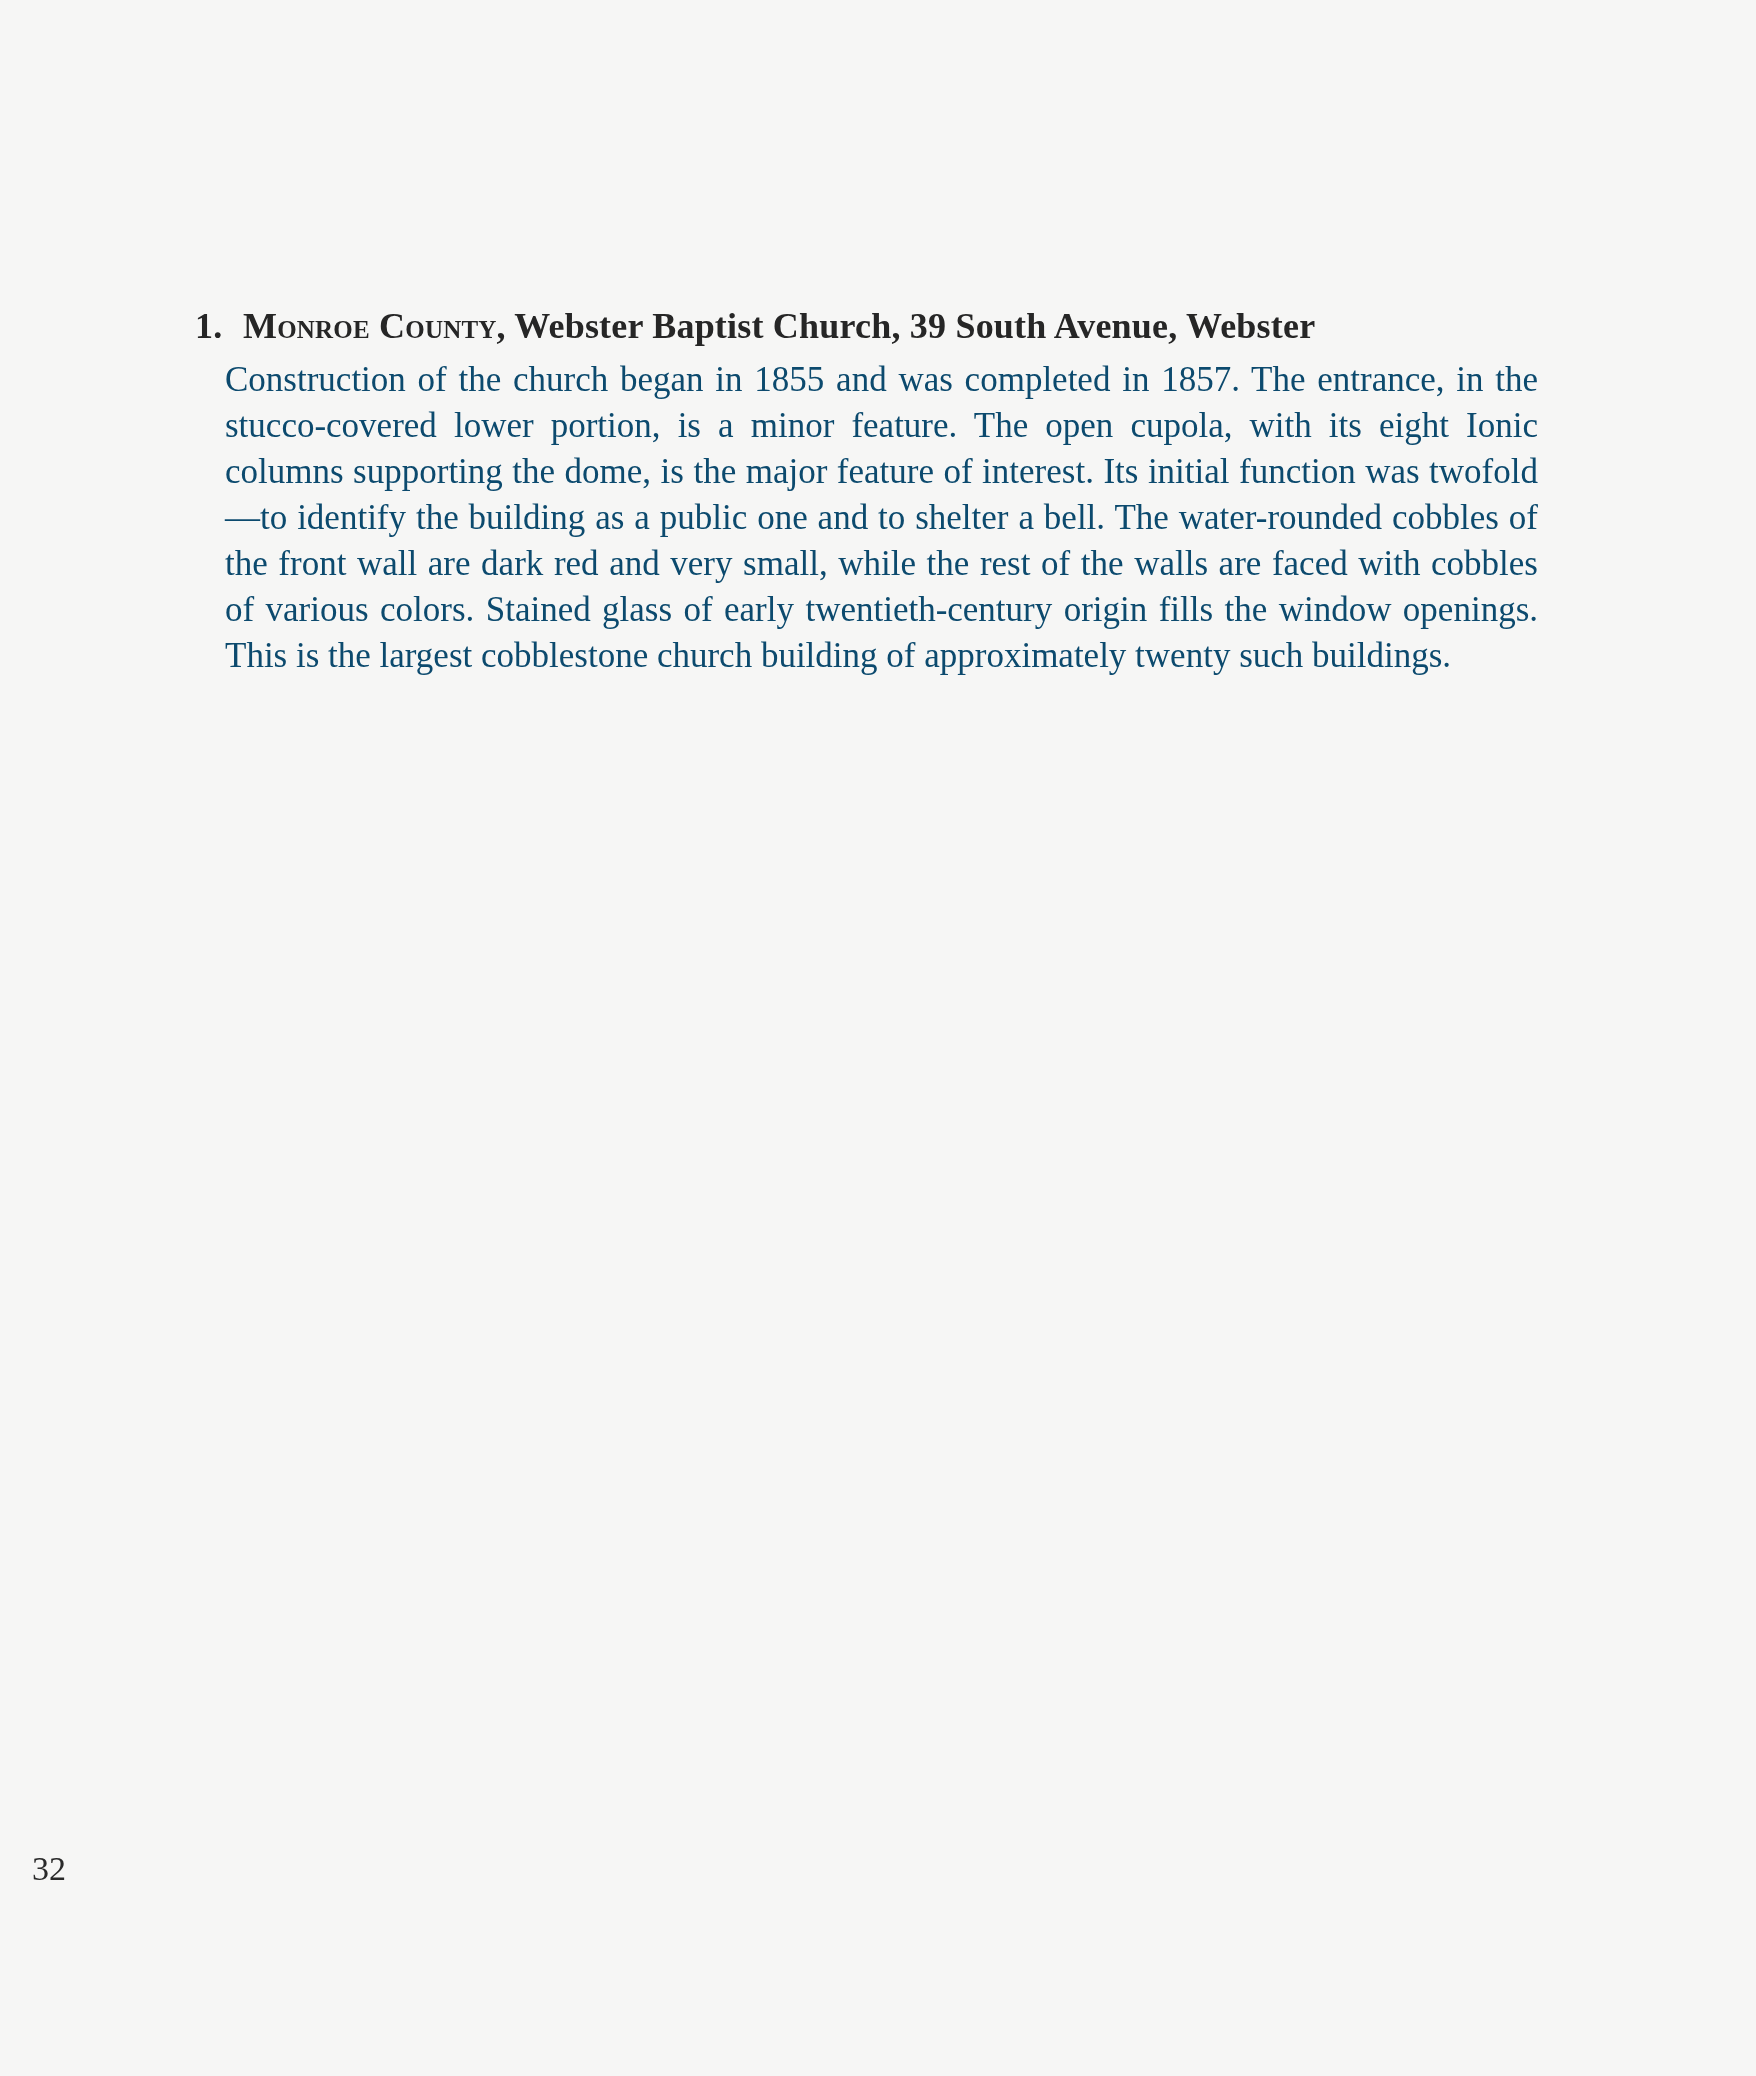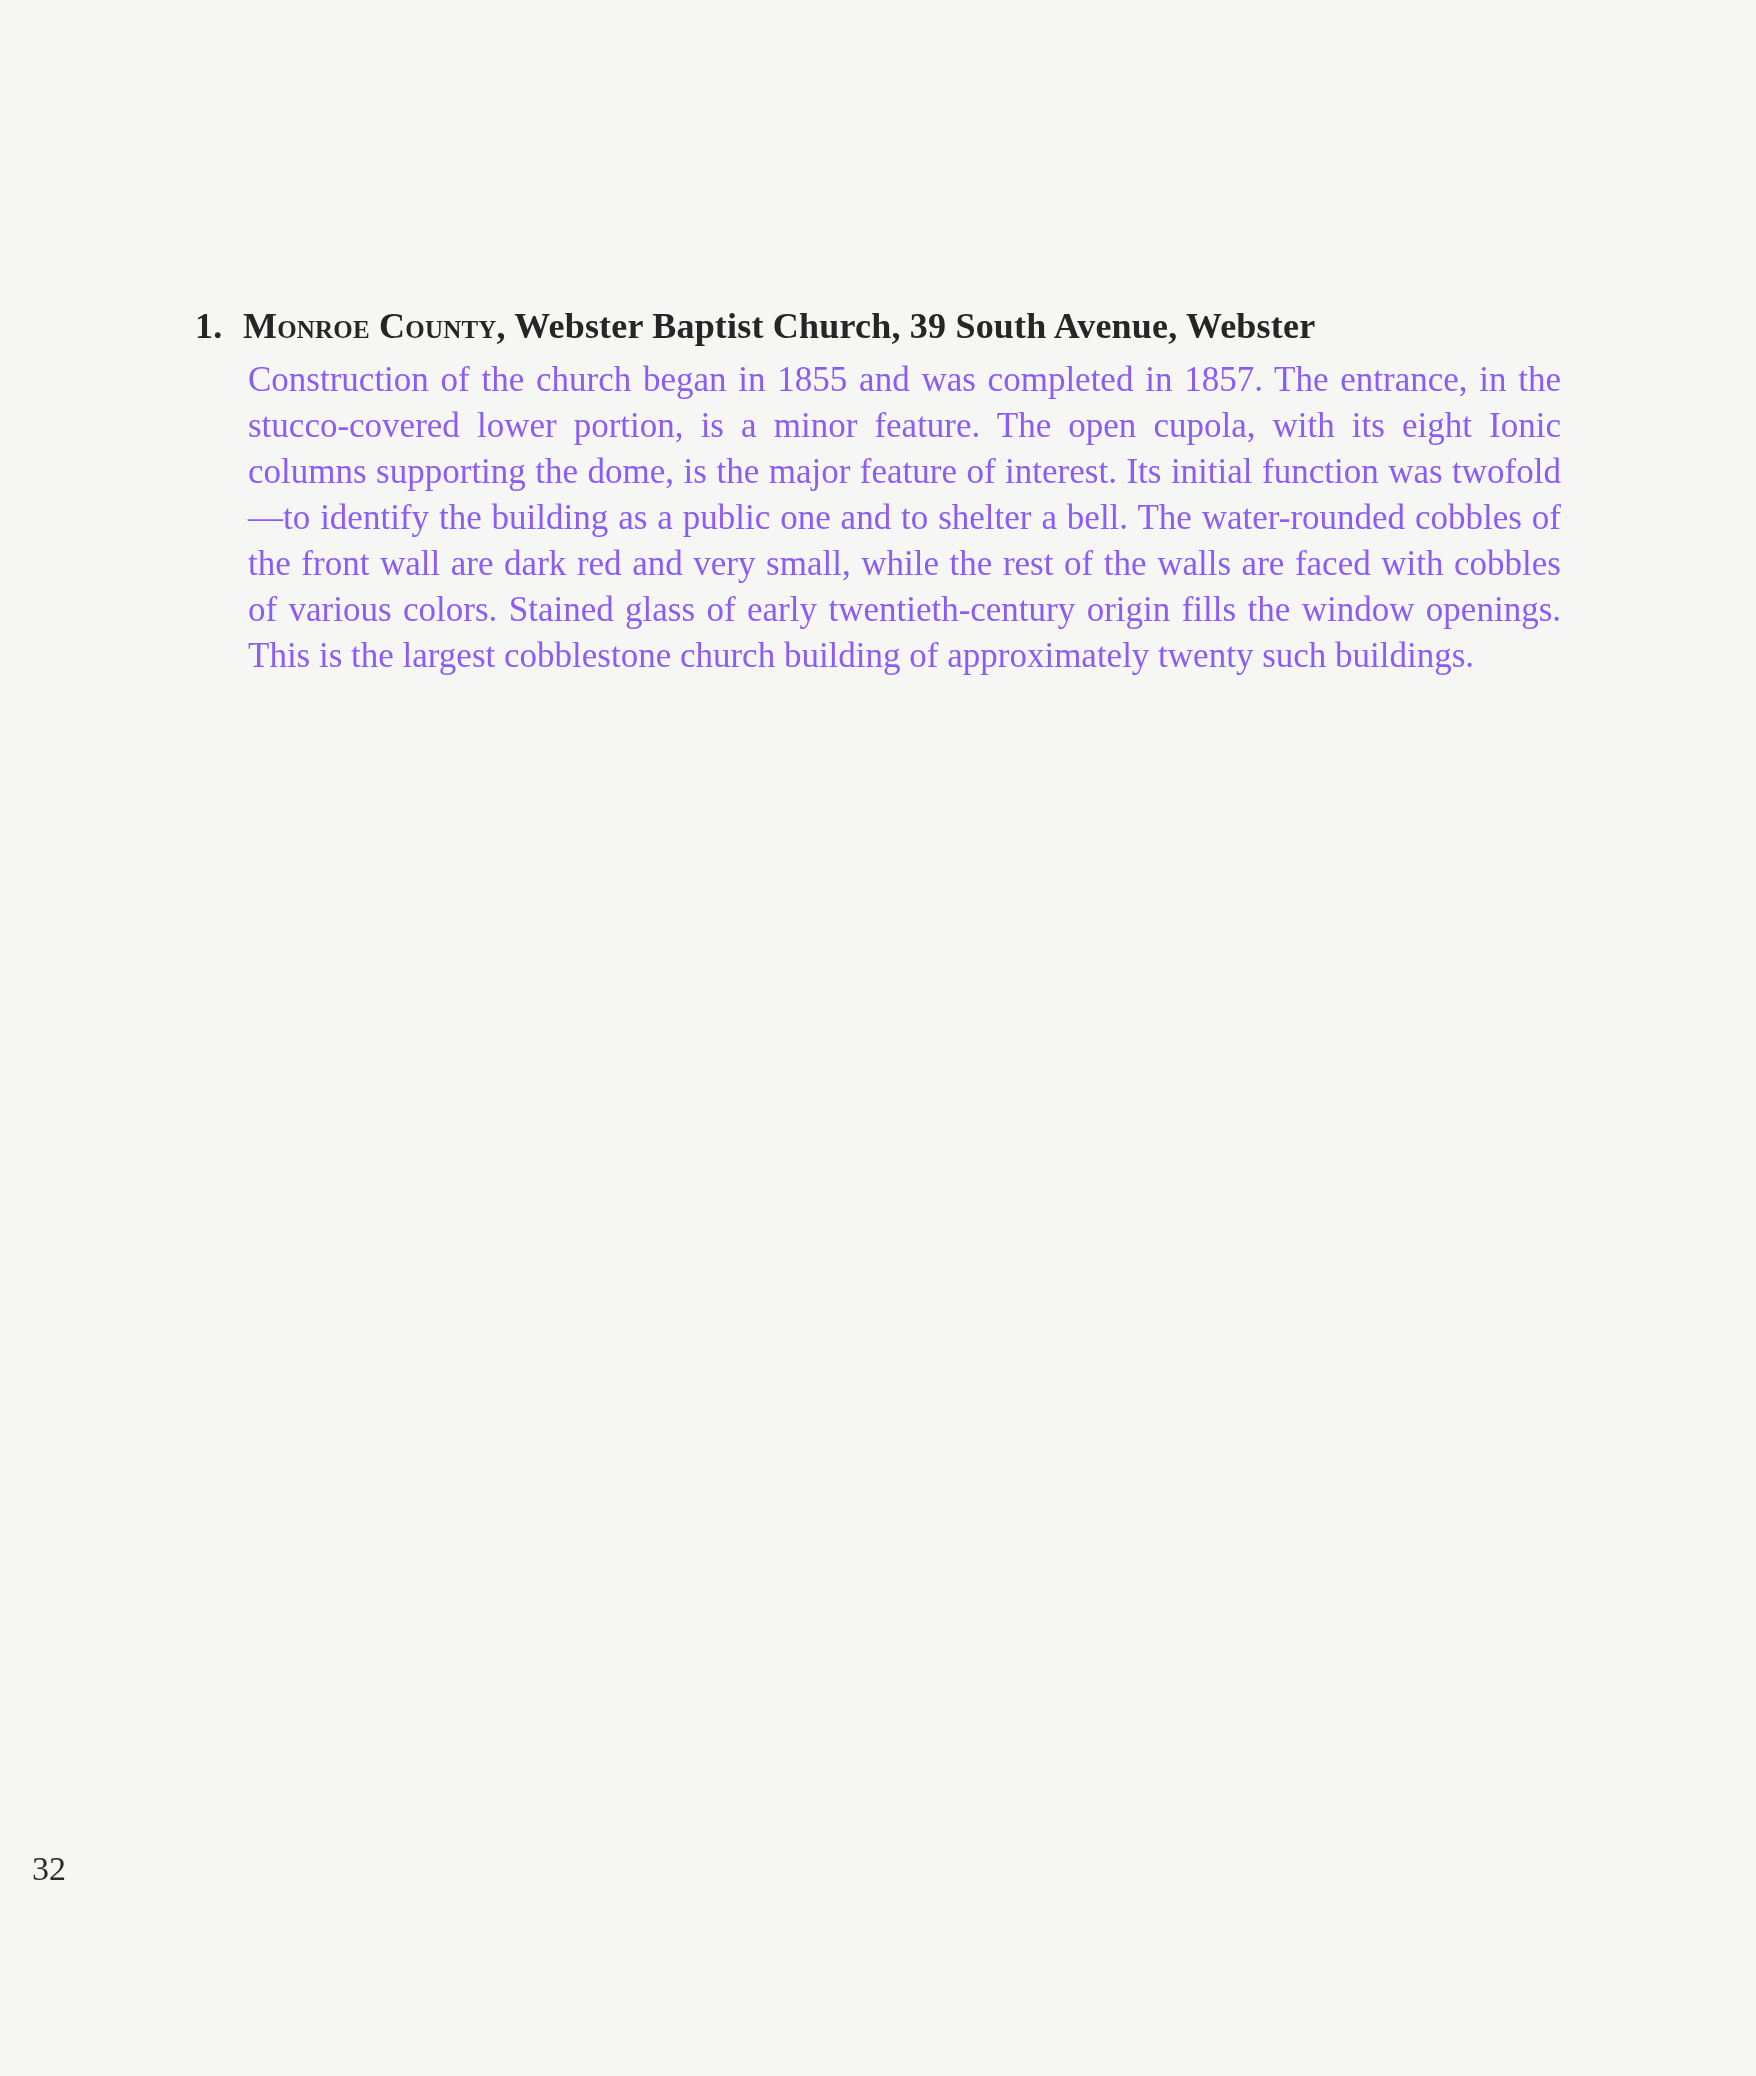--- a/index.html
+++ b/index.html
@@ -36,27 +36,27 @@
       letter-spacing: 0.2px;
     }
     .entry-heading .num {
       display: inline-block;
       width: 48px;
     }
     .entry-heading .county {
       font-variant: small-caps;
     }
     .entry-body {
-      margin-left: 53px;
+      margin-left: 30px;
       margin-top: 6px;
       width: 1313px;
       font-size: 35px;
       line-height: 46px;
       text-align: justify;
-      color: #8b5cf6;
+      color: #0c4a6e;
       hyphens: manual;
     }
     .page-number {
       position: absolute;
       left: 32px;
       top: 1849px;
       font-size: 34px;
       line-height: 40px;
       color: #2a2a2a;
     }

